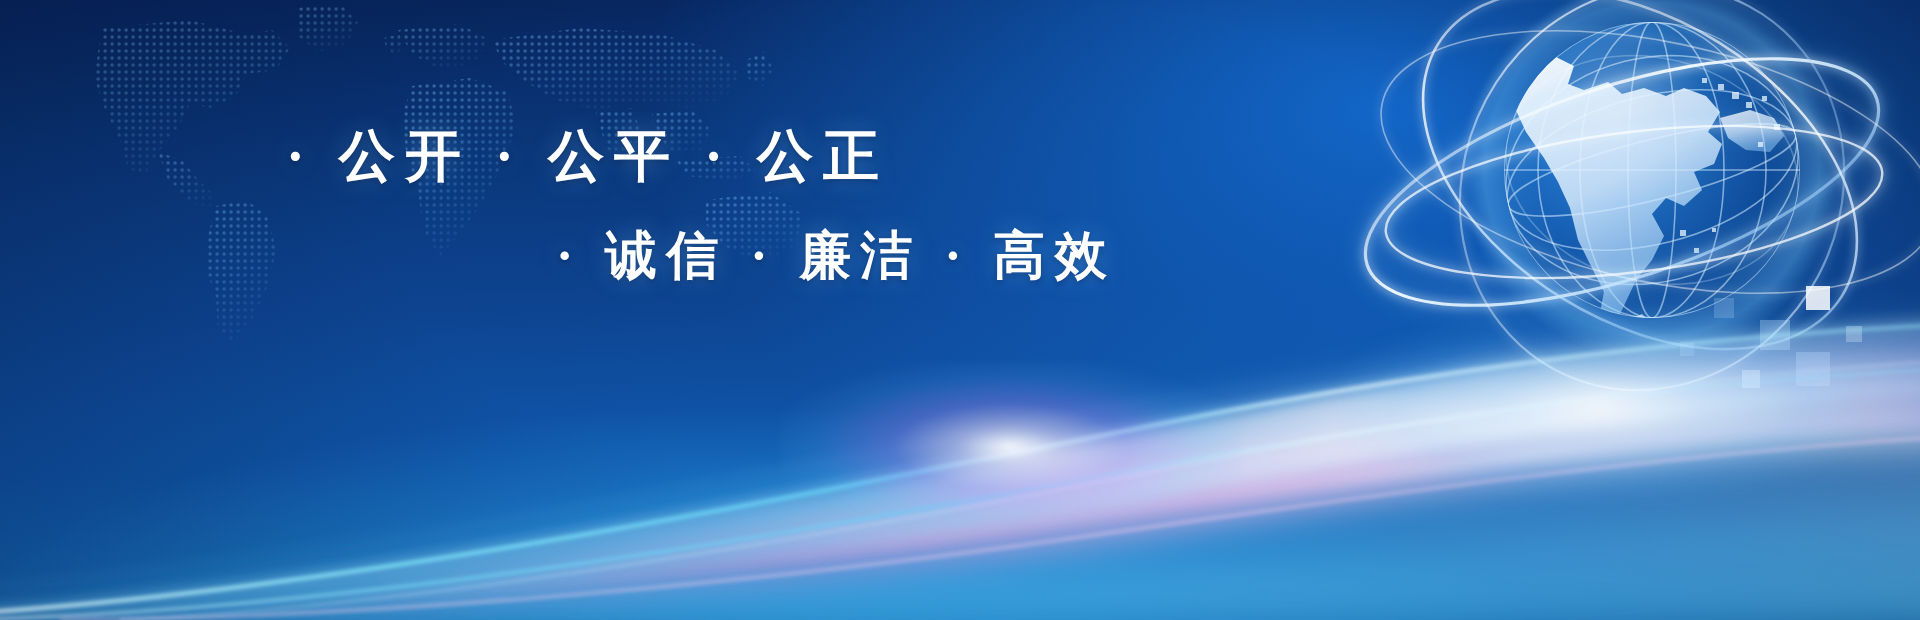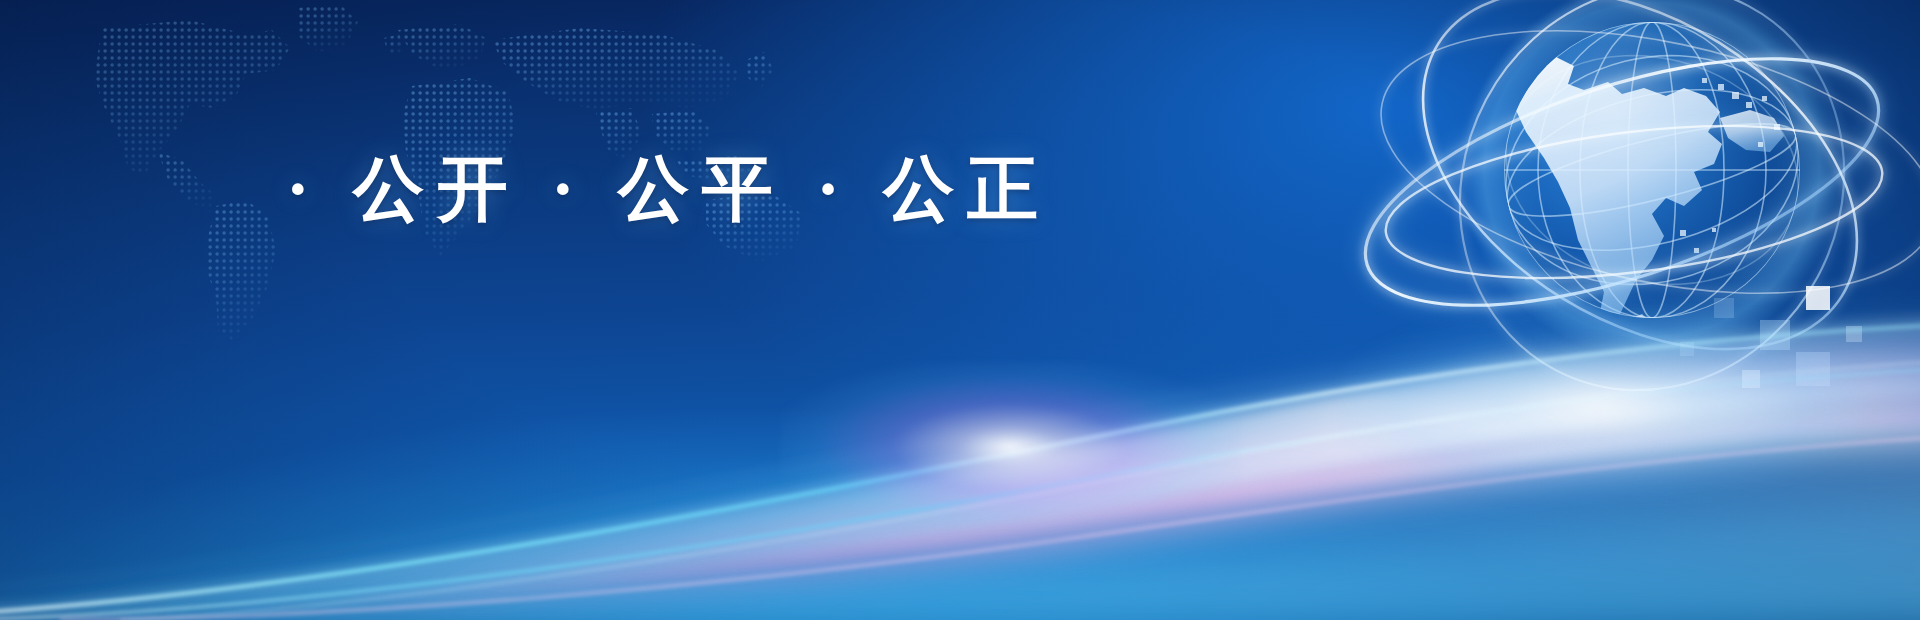--- a/index.html
+++ b/index.html
@@ -53,23 +53,22 @@
     color: #ffffff;
   }
   .line {
     font-weight: 700;
     letter-spacing: 0.18em;
     line-height: 1.0;
     white-space: nowrap;
     text-shadow: 0 0 22px rgba(120,200,255,0.35), 0 2px 6px rgba(0,20,60,0.45);
   }
   .line-1 {
-    font-size: 71px;
+    font-size: 56px;
     padding-left: 286px;
-    margin-top: 26px;
   }
   .line-2 {
     font-size: 52px;
     padding-left: 556px;
     margin-top: 46px;
   }
 
   
   .globe-wrap {
     position: absolute;
@@ -352,15 +351,16 @@
 
       <path d="M-40,330 C 420,326 900,300 1340,262 C 1600,240 1820,222 1960,214 L1960,330 Z" fill="#6fd3ff" opacity="0.18" filter="url(#fb16)"></path>
     </svg>
   </div>
 
   <div class="glow-core"></div>
   <div class="glow-core2"></div>
 
   <div class="slogan">
     <div class="line line-1">· 公开 · 公平 · 公正</div>
+    <div class="line line-2">· 诚信 · 廉洁 · 高效</div>
   </div>
 
 </div>
 
 </body></html>

